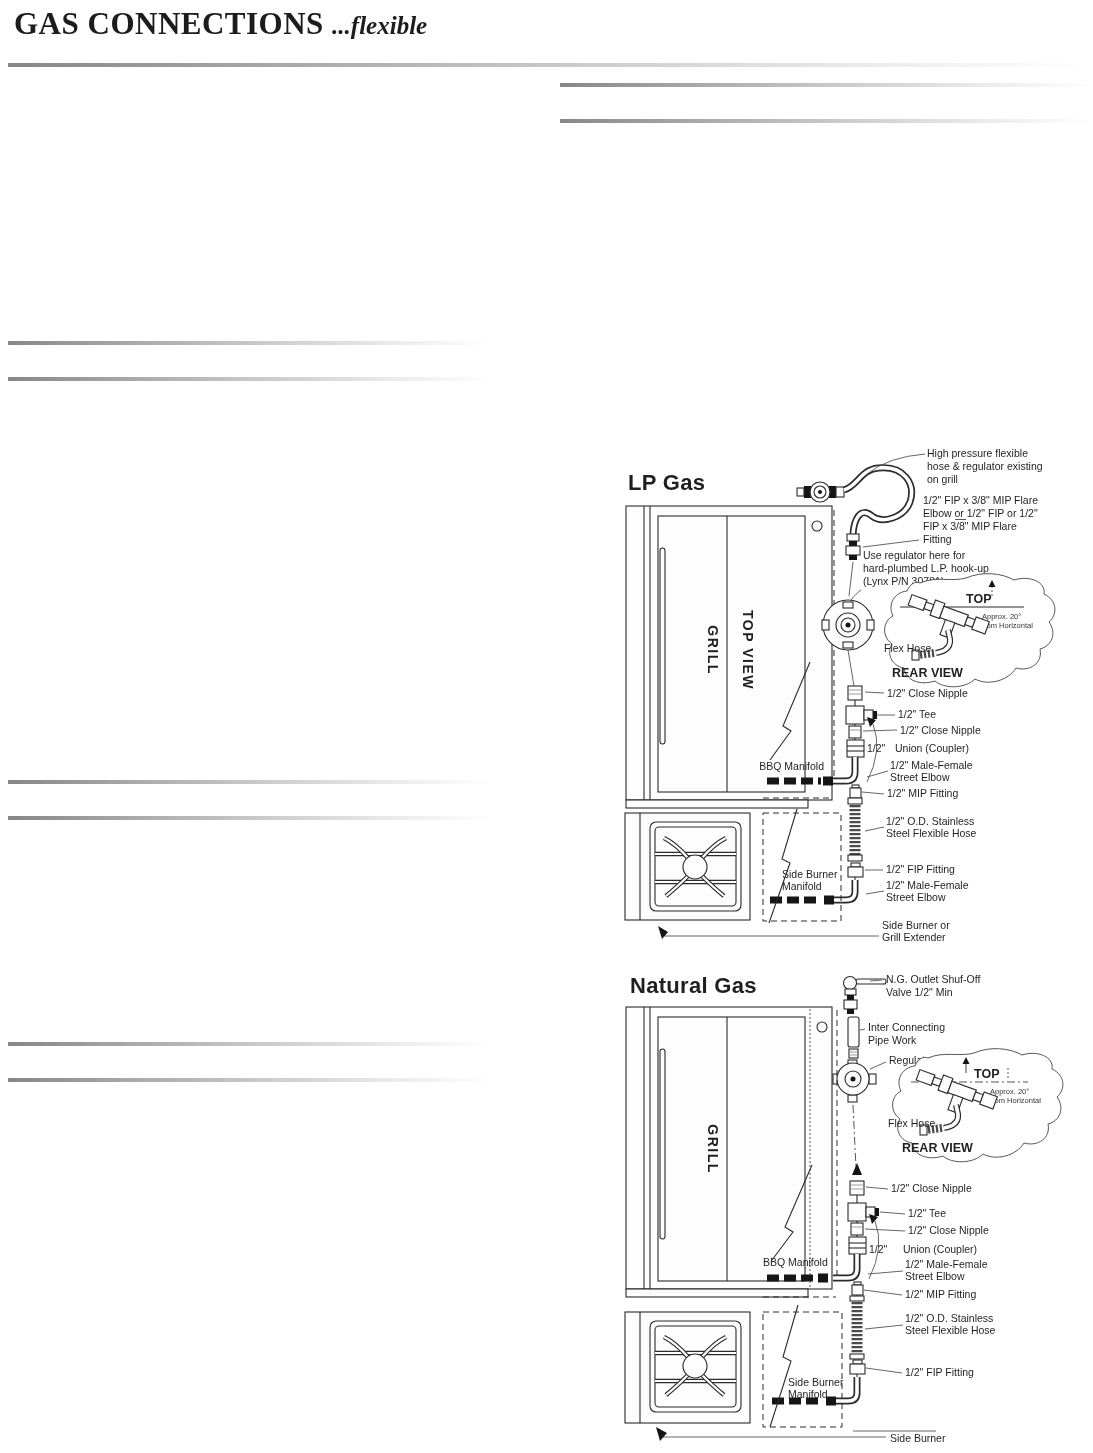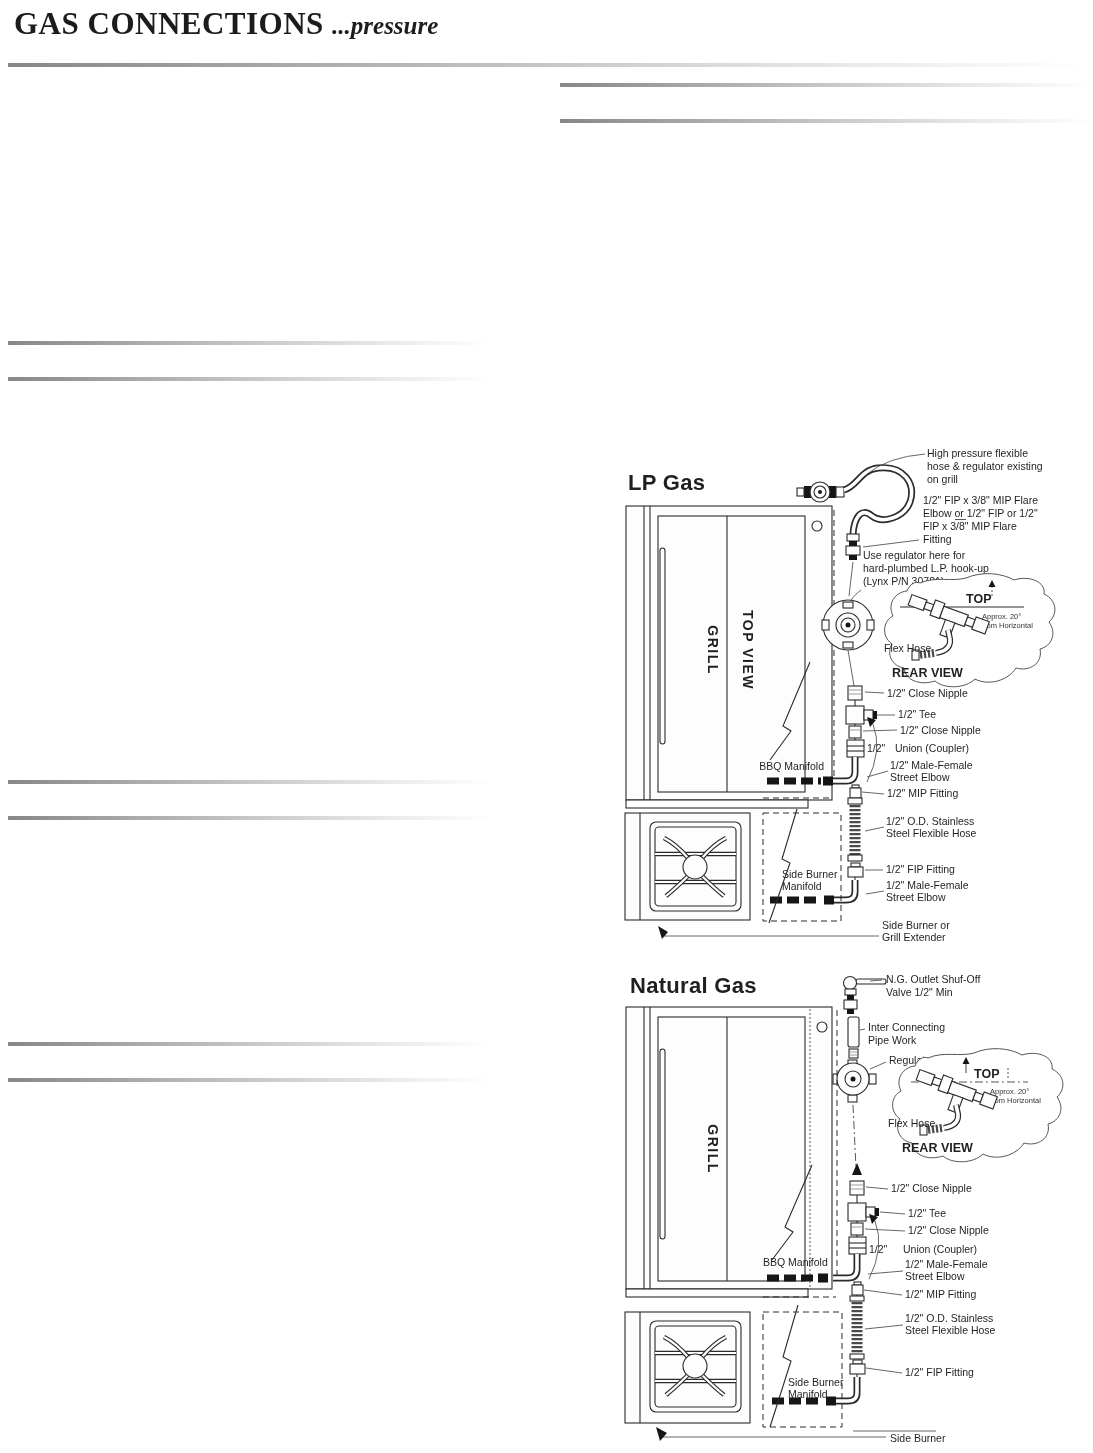--- a/index.html
+++ b/index.html
@@ -33,21 +33,21 @@
   .gratein{stroke:#fff;stroke-width:2.2;fill:none;}
   .thread{stroke:#777;stroke-width:.7;}
 </style>
 </head>
 <body>
 
 <div id="page">
 
   <div class="doc-title">
     <span>GAS CONNECTIONS</span>
-    <span class="cont">...pressure</span>
+    <span class="cont">...flexible</span>
   </div>
 
   <div class="rule" style="left:8px;top:63px;width:1077px;"></div>
   <div class="rule" style="left:560px;top:83px;width:533px;"></div>
   <div class="rule" style="left:560px;top:119px;width:533px;"></div>
   <div class="rule" style="left:8px;top:341px;width:483px;"></div>
   <div class="rule" style="left:8px;top:377px;width:483px;"></div>
   <div class="rule" style="left:8px;top:780px;width:483px;"></div>
   <div class="rule" style="left:8px;top:816px;width:483px;"></div>
   <div class="rule" style="left:8px;top:1042px;width:483px;"></div>

